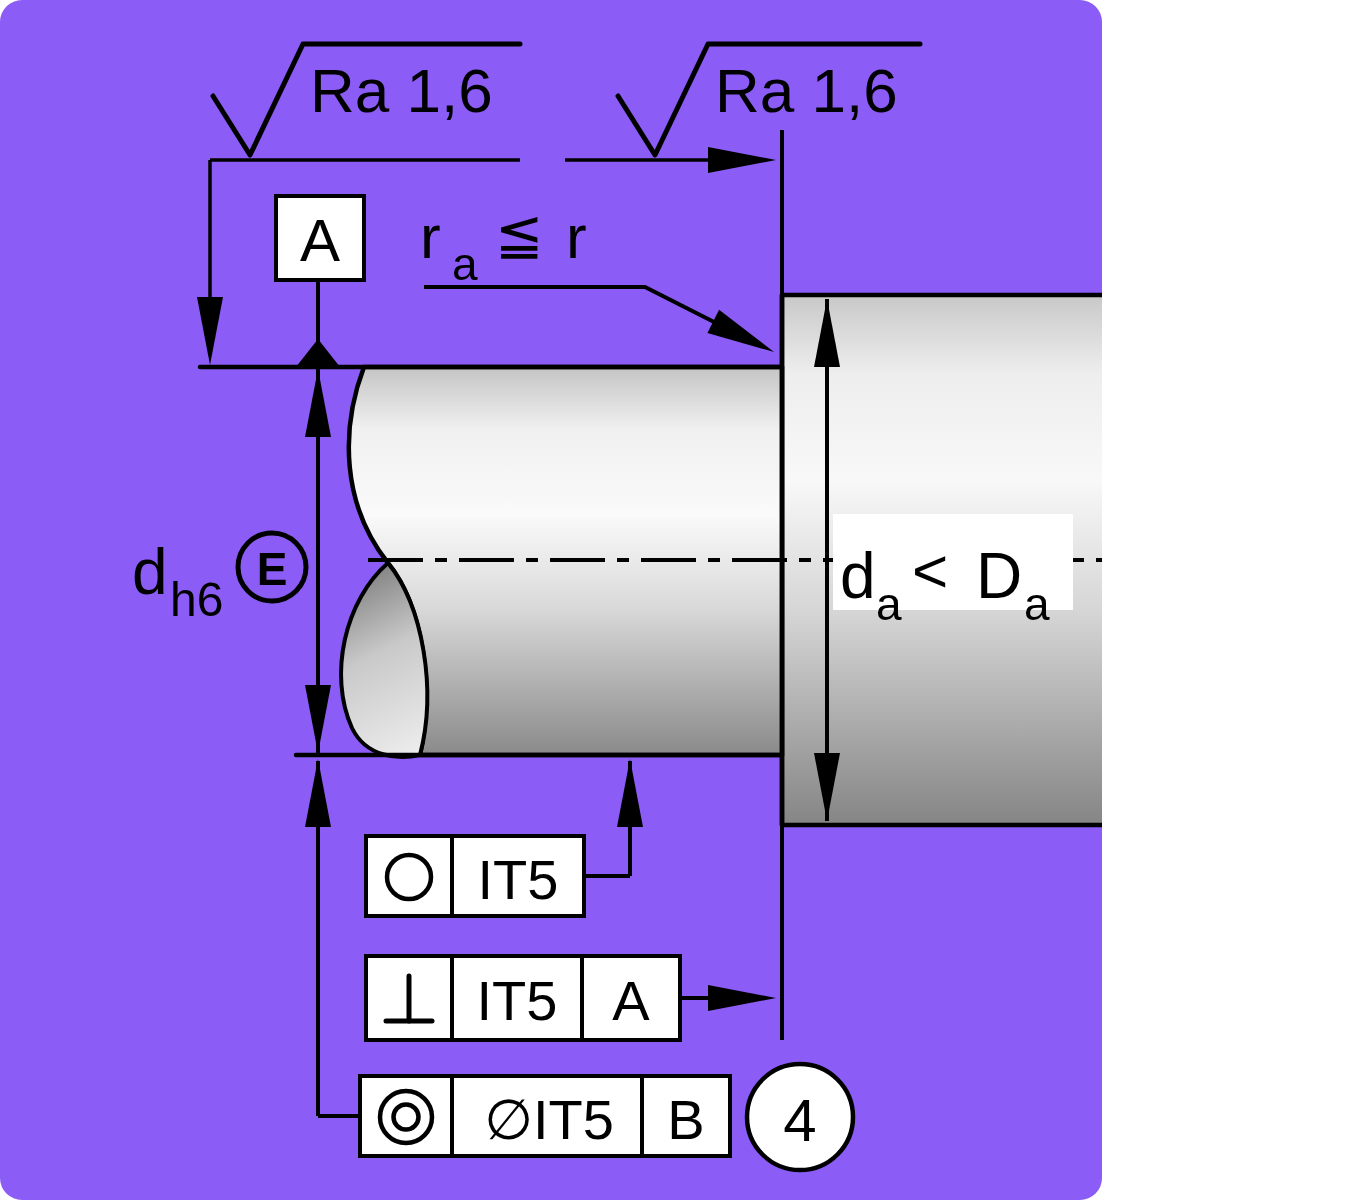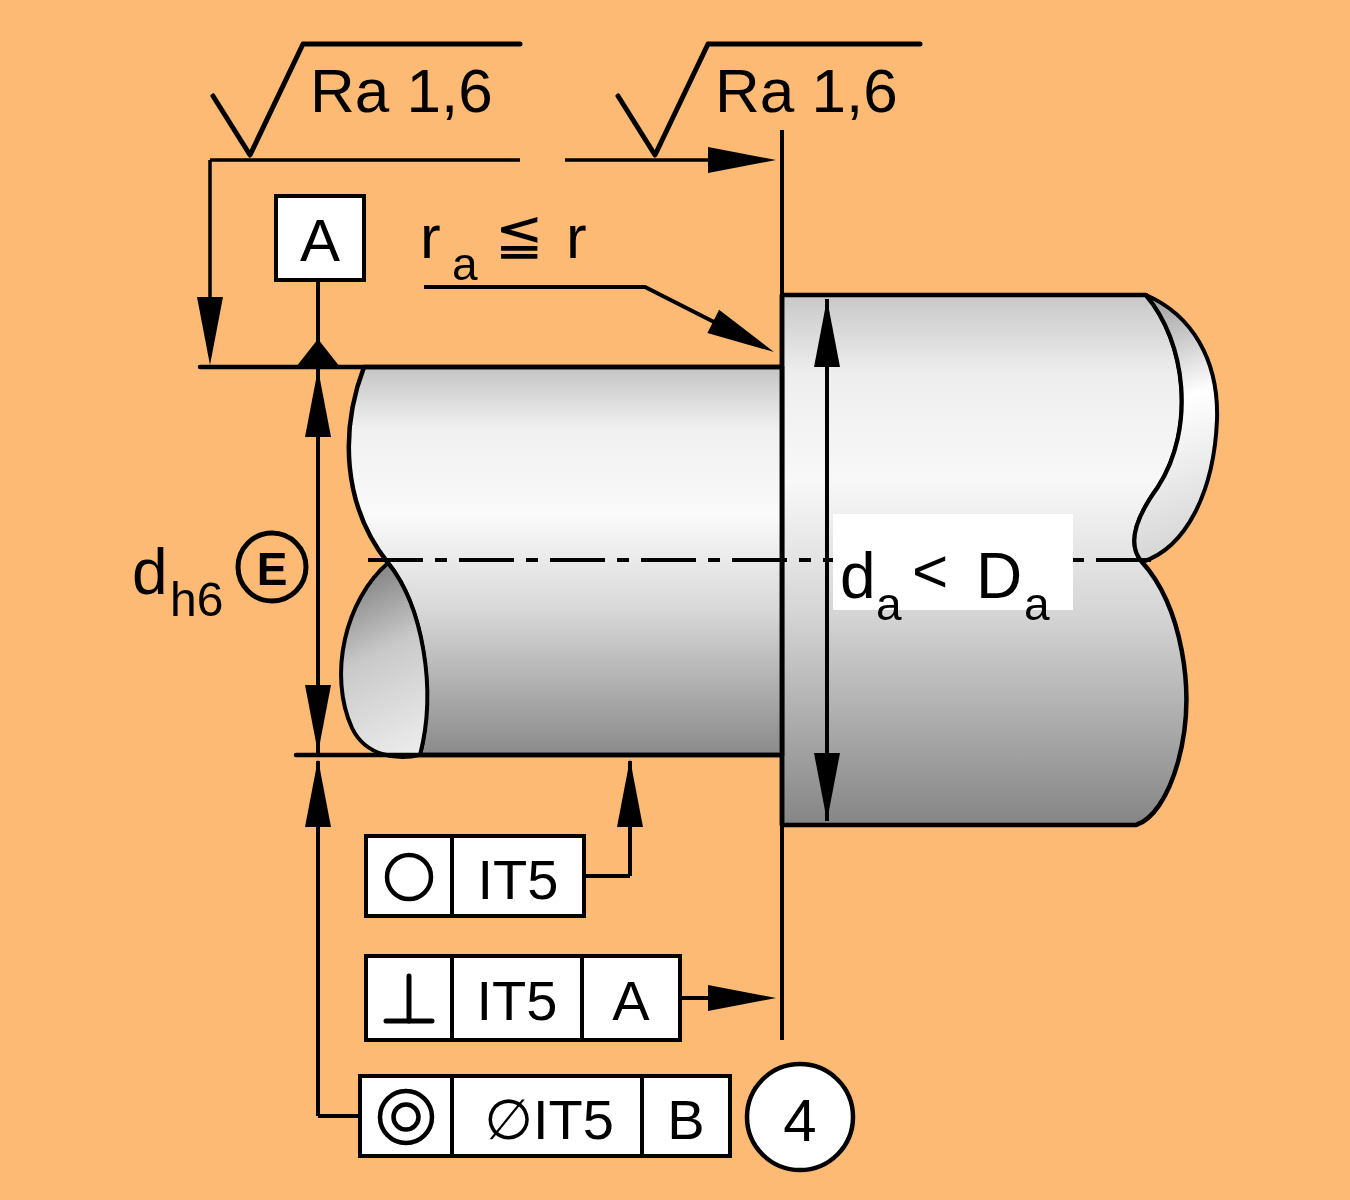--- a/index.html
+++ b/index.html
@@ -1,21 +1,22 @@
 <!DOCTYPE html>
 <html><head>
 <meta charset="utf-8">
 <style>
   html,body{margin:0;padding:0;background:#ffffff;}
   .canvas{
     position:relative;
-    width:1350px;height:1200px;
-    background:#fdba74;
+    width:1102px;height:1200px;
+    background:#8b5cf6;
     font-family:"Liberation Sans","DejaVu Sans",sans-serif;
     overflow:hidden;
+    border-radius:22px;
   }
   svg{display:block;}
   text{fill:#000;font-family:"Liberation Sans","DejaVu Sans",sans-serif;}
   .obj{stroke:#000;stroke-width:4.5;fill:none;stroke-linecap:round;}
   .dim{stroke:#000;stroke-width:4;fill:none;stroke-linecap:butt;}
   .thin{stroke:#000;stroke-width:3.5;fill:none;}
   .sym{stroke:#000;stroke-width:5;fill:none;stroke-linecap:round;stroke-linejoin:round;}
   .frame{stroke:#000;stroke-width:4;fill:#ffffff;}
   .arrow{fill:#000;stroke:none;}
 </style>

